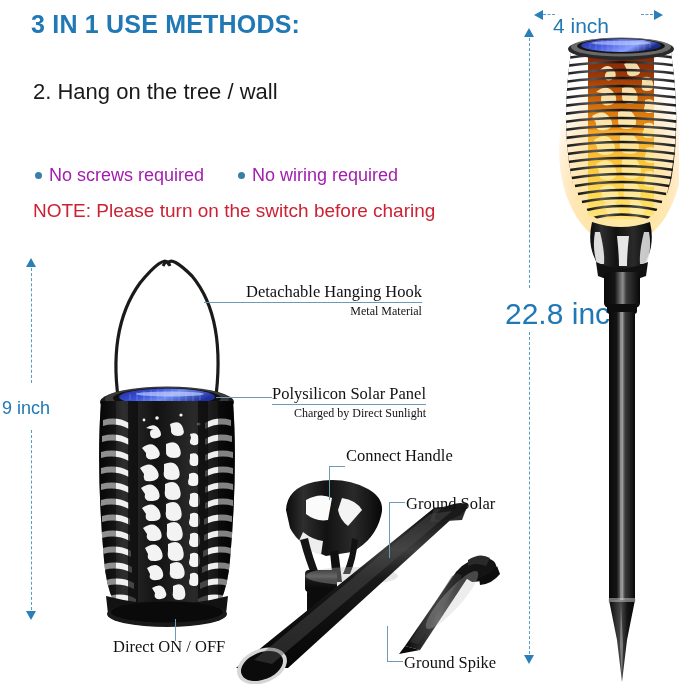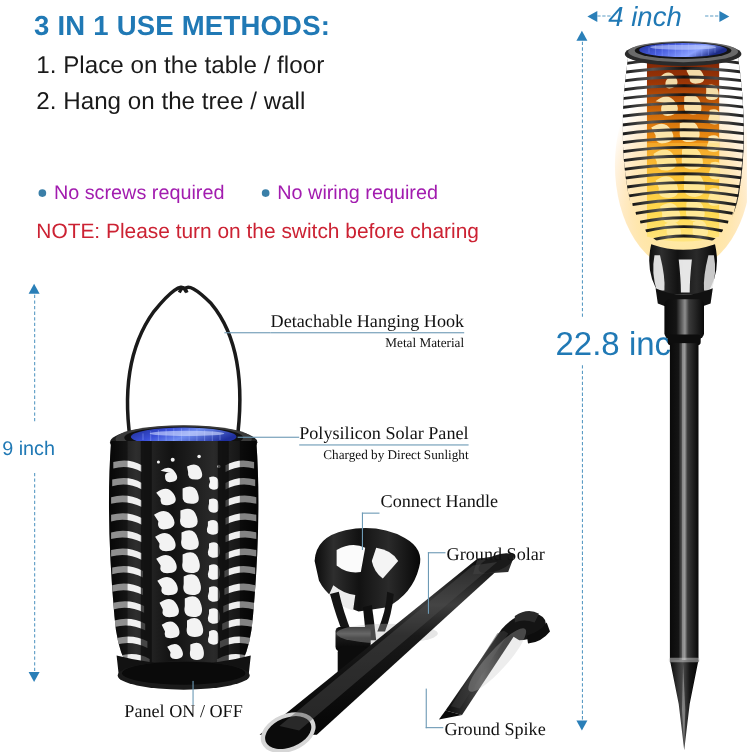--- a/index.html
+++ b/index.html
@@ -55,21 +55,21 @@
   }
 
   
   .dim-label {
     position: absolute;
     color: #2079b5;
     font-size: 22px;
     font-weight: normal;
     white-space: nowrap;
   }
-  .dim-4inch { left: 553px; top: 2px; font-size: 25px; font-style: italic; }
+  .dim-4inch { left: 553px; top: 14px; font-size: 21px; }
   .dim-228   { left: 482px; top: 297px; font-size: 30px; margin-left: 23px; }
   .dim-9inch { left: 2px;   top: 398px; font-size: 18px; }
 
   
   .dash-v {
     position: absolute; width: 0;
     border-left: 1.6px dashed #5a9bc4;
   }
   .dash-h {
     position: absolute; height: 0;
@@ -143,21 +143,20 @@
   
   svg.art { position: absolute; left: 0; top: 0; overflow: visible; }
 </style>
 </head>
 <body>
 
 <div id="page">
 
   <div class="methods-heading">3 IN 1 USE METHODS:</div>
 
-  <div class="method-line m1">1. Place on the table / floor</div>
   <div class="method-line m2">2. Hang on the tree / wall</div>
 
   <div class="bullet-row">
     <span class="bullet-item">
       <span class="bullet-dot"></span>
       <span class="bullet-text">No screws required</span>
     </span>
     <span class="bullet-gap"></span>
     <span class="bullet-item">
       <span class="bullet-dot"></span>
@@ -537,15 +536,15 @@
     <span class="rule"></span>
     <span class="sub">Charged by Direct Sunlight</span>
   </div>
 
   <div class="callout-simple" style="left:346px; top:446px;">Connect Handle</div>
 
   <div class="callout-simple" style="left:406px; top:494px;">Ground Solar</div>
 
   <div class="callout-simple" style="left:404px; top:653px;">Ground Spike</div>
 
-  <div class="callout-simple" style="left:113px; top:637px;">Panel ON / OFF</div>
+  <div class="callout-simple" style="left:113px; top:637px;">Direct ON / OFF</div>
 
 </div>
 
 </body></html>

